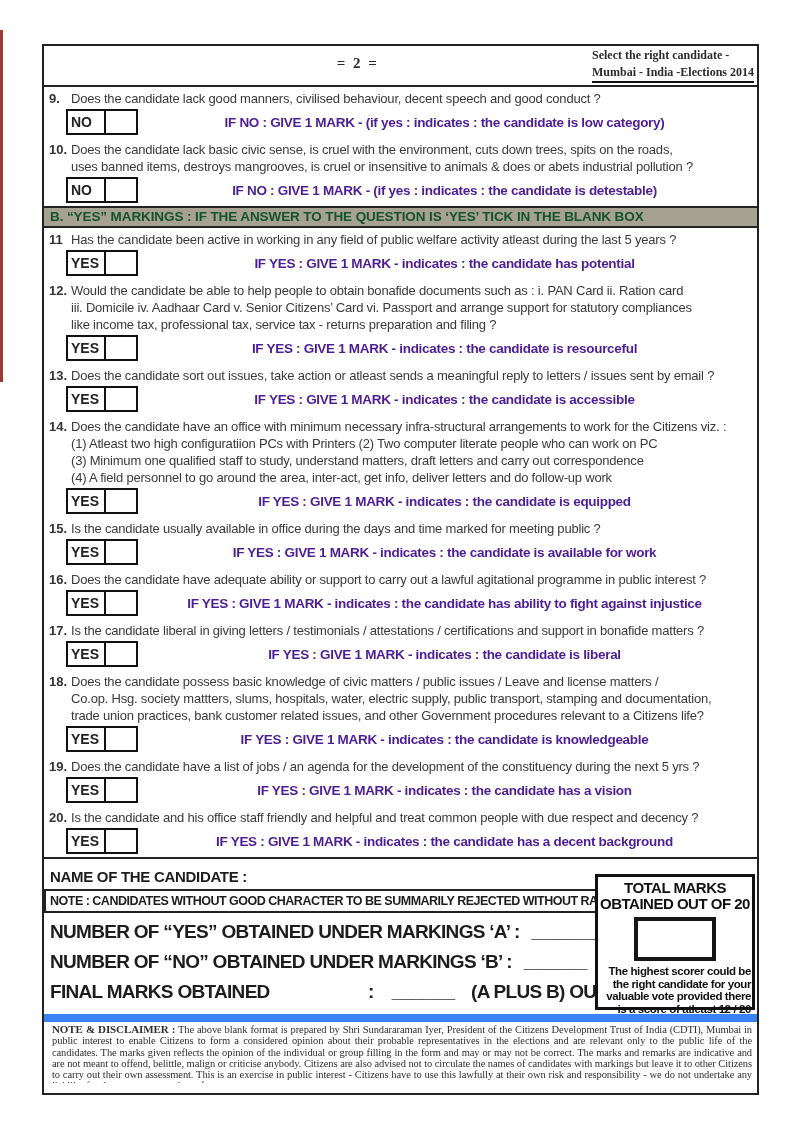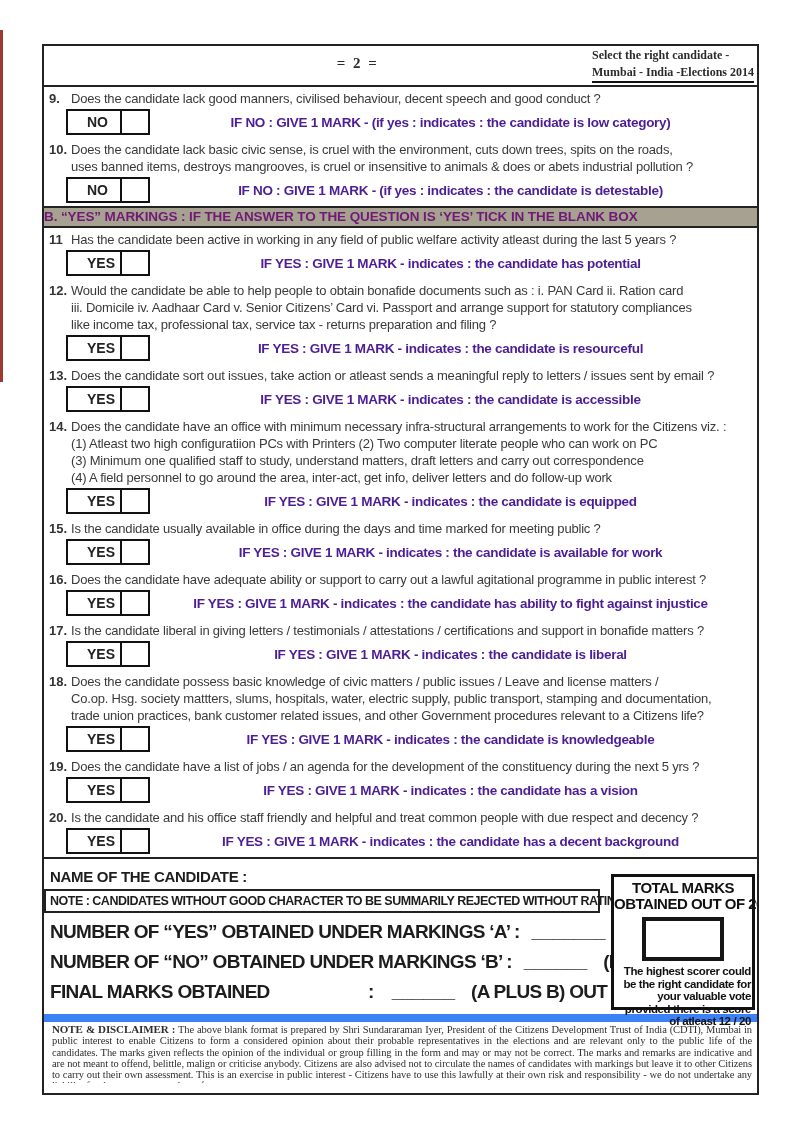--- a/index.html
+++ b/index.html
@@ -17,50 +17,50 @@
              font-weight:bold;font-size:12px;line-height:17px;text-align:left;}
   .hdr-title .l2{border-bottom:2px solid #111;display:inline-block;}
 
   
   .q{padding-top:3px;}
   .q-head{display:flex;}
   .q-num{width:22px;padding-left:5px;font-weight:bold;font-size:13px;line-height:17px;flex:none;color:#333;}
   .q-lines{flex:1;font-size:13px;line-height:17px;letter-spacing:-0.2px;color:#3a3a3a;}
   .q-lines div{white-space:nowrap;}
   .q-ans{display:flex;align-items:center;margin:2px 0 3px 0;}
-  .cb{display:flex;width:84px;height:26px;border:2px solid #111;box-sizing:border-box;
-      margin-left:22px;flex:none;background:#fff;padding-left:16px;}
+  .cb{display:flex;width:72px;height:26px;border:2px solid #111;box-sizing:border-box;
+      margin-left:22px;flex:none;background:#fff;}
   .cb-label{width:38px;border-right:2px solid #111;display:flex;align-items:center;
             padding-left:3px;font-weight:bold;font-size:14px;box-sizing:border-box;color:#222;}
   .cb-blank{flex:1;}
   .q-mark{flex:1;text-align:center;font-weight:bold;font-size:13.5px;letter-spacing:-0.3px;
           white-space:nowrap;padding-right:6px;color:#4c1d95;}
 
   
   .sec-bar{height:18px;border-top:2px solid #222;border-bottom:2px solid #222;background:#a6a190;
-           color:#701a75;font-weight:bold;font-size:13.5px;line-height:18px;
+           color:#14532d;font-weight:bold;font-size:13.5px;line-height:18px;padding-left:6px;
            letter-spacing:-0.1px;white-space:nowrap;}
 
   
   .score{position:relative;border-top:2px solid #222;height:157px;box-sizing:border-box;}
   .name-row{height:30px;padding:9px 0 0 6px;box-sizing:border-box;font-weight:bold;font-size:15px;
             letter-spacing:-0.3px;color:#1d1d1d;}
   .note-box{width:556px;border:2px solid #222;box-sizing:border-box;height:24px;line-height:20px;
             padding-left:4px;font-weight:bold;font-size:12.5px;letter-spacing:-0.5px;
             white-space:nowrap;color:#1d1d1d;}
   .score-rows{padding-top:4px;}
   .score-row{display:flex;align-items:center;height:30px;padding-left:6px;font-weight:bold;
              font-size:19px;letter-spacing:-0.7px;white-space:nowrap;color:#1d1d1d;}
   .score-label{flex:none;}
   .score-row.final .score-label{min-width:316px;}
   .score-colon{flex:none;padding:0 6px 0 2px;}
   .score-blank{flex:none;margin-left:12px;letter-spacing:0;}
   .score-suffix{flex:none;margin-left:16px;}
 
-  .total-box{position:absolute;right:2px;top:15px;width:144px;height:136px;border:3px solid #111;
+  .total-box{position:absolute;right:2px;top:15px;width:160px;height:136px;border:3px solid #111;
              box-sizing:border-box;text-align:center;background:#fff;}
   .tm-title{font-weight:bold;font-size:15px;line-height:16px;letter-spacing:-0.5px;padding-top:3px;
             white-space:nowrap;color:#111;}
   .tm-rect{width:82px;height:44px;border:4px solid #161616;box-sizing:border-box;margin:5px auto 4px auto;}
   .tm-note{font-weight:bold;font-size:11.5px;line-height:12.5px;letter-spacing:-0.4px;
            text-align:right;padding:0 1px 0 3px;color:#111;}
 
   
   .disclaimer{border-top:8px solid #3b82f6;height:69px;box-sizing:border-box;overflow:hidden;
               font-family:"Liberation Serif",serif;font-size:10.5px;line-height:11.3px;

